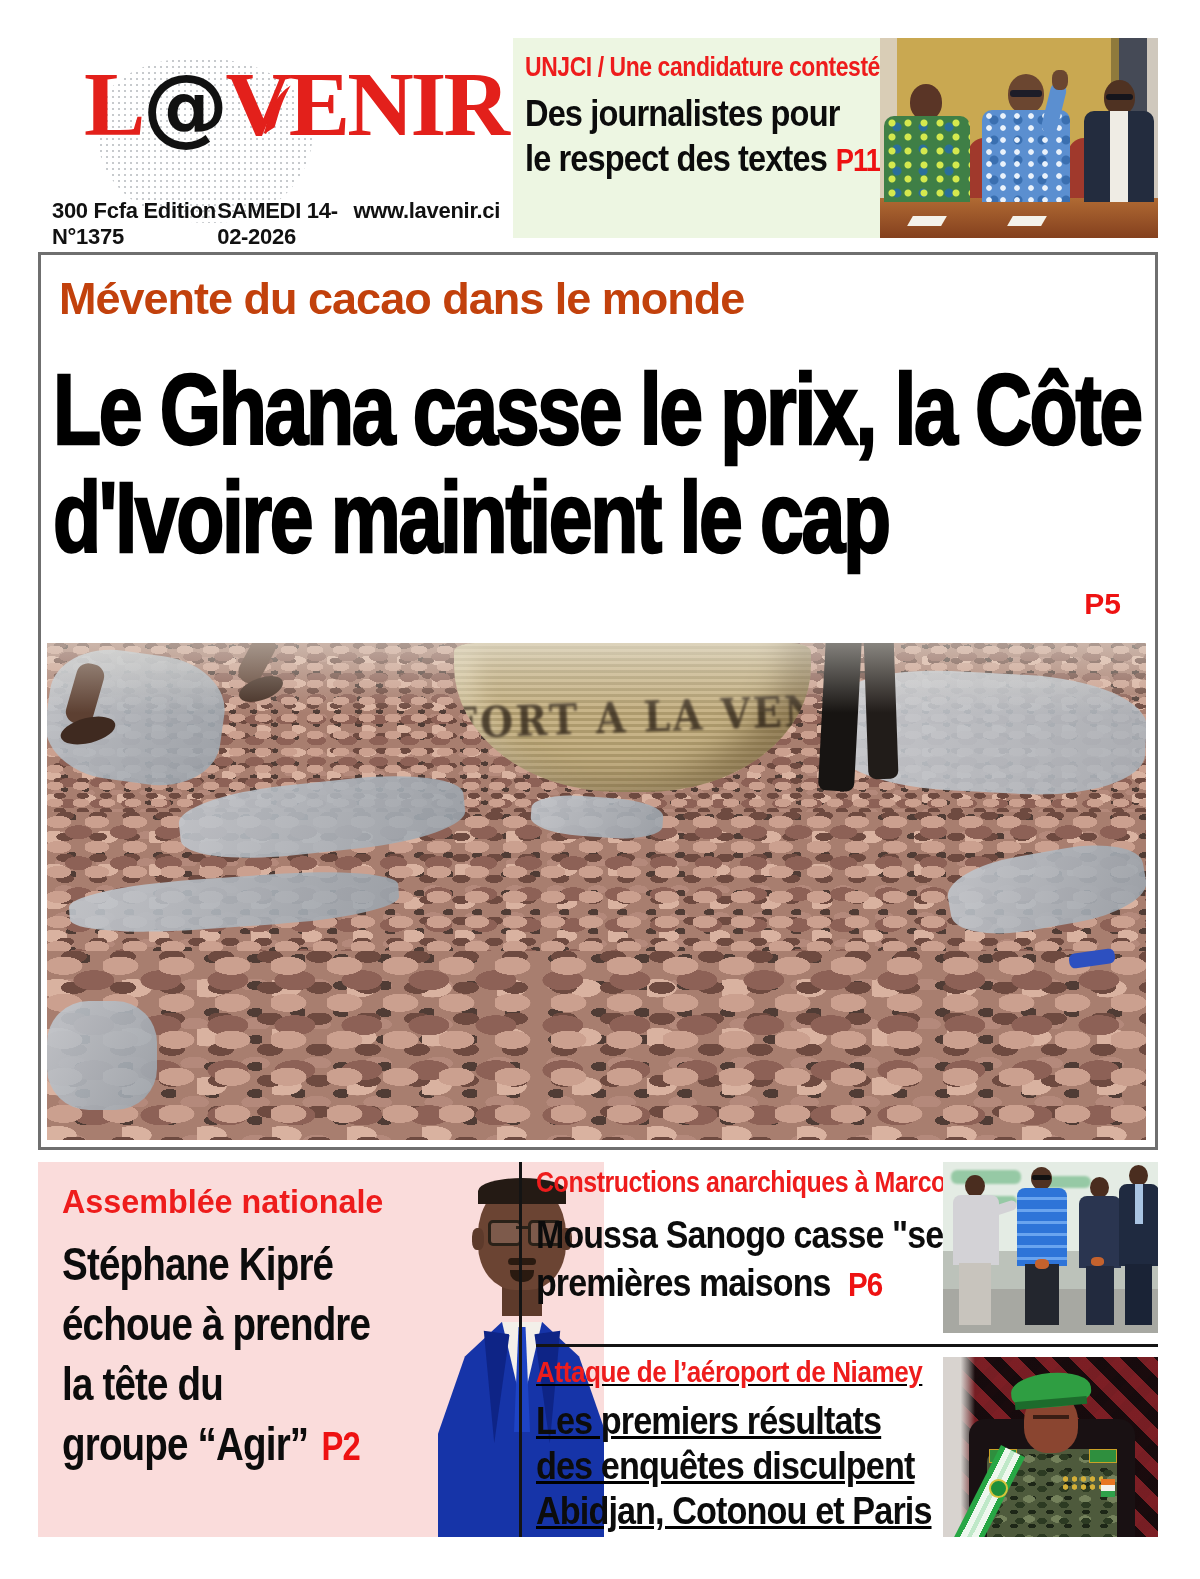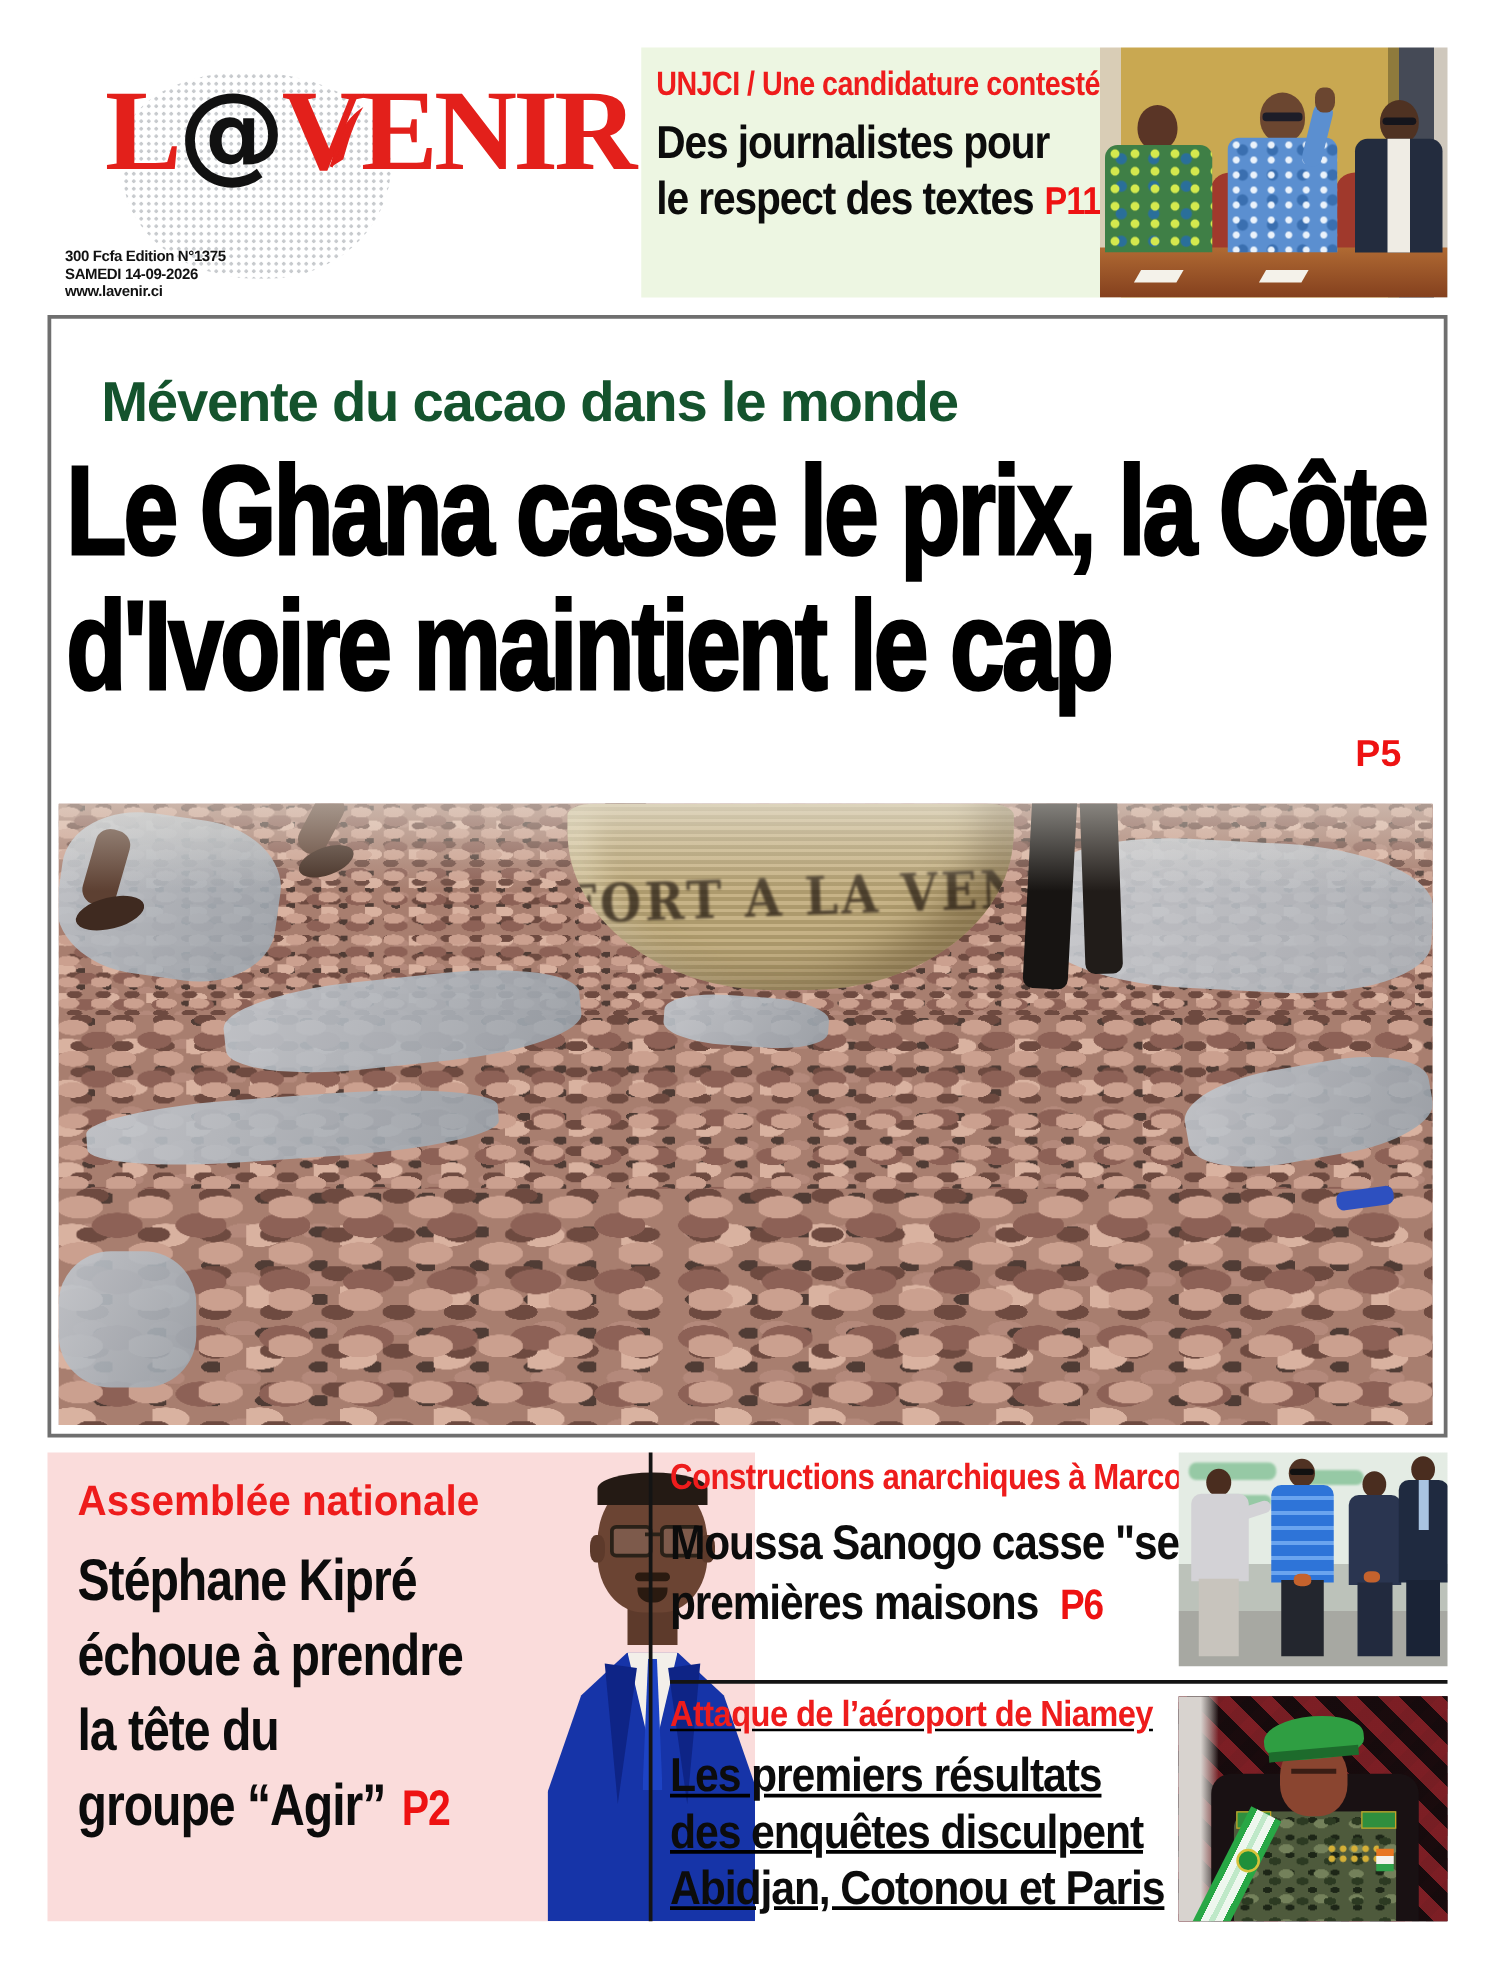--- a/index.html
+++ b/index.html
@@ -15,21 +15,21 @@
     border-radius:46% 54% 48% 52%/38% 46% 58% 54%;}
   .brand{left:14px;top:18px;white-space:nowrap;
     font-family:"Liberation Serif","DejaVu Serif",serif;font-weight:bold;
     font-size:92px;line-height:92px;letter-spacing:-3px;margin-left:32px;}
   .brand .red{color:#e3201b;}
   .brand .at{color:#111;font-family:"DejaVu Sans",sans-serif;font-weight:bold;font-size:86px;}
   .feather{left:162px;top:-2px;width:44px;height:44px;transform:rotate(-14deg);}
   .tagline{left:160px;top:122px;width:302px;text-align:right;color:#222;
     font-size:20px;font-weight:bold;letter-spacing:.5px;}
   .infoline{left:14px;top:158px;width:448px;display:flex;justify-content:space-between;
-    font-size:12px;font-weight:bold;color:#111;letter-spacing:-.3px;flex-direction:column;}
+    font-size:22px;font-weight:bold;color:#111;letter-spacing:-.3px;}
 
   
   #topbox{left:513px;top:38px;width:367px;height:200px;background:#edf6e2;
     padding:14px 12px;box-sizing:border-box;}
   #topbox .kicker{color:#ee1c1c;font-size:27px;font-weight:bold;white-space:nowrap;
     transform:scaleX(.85);transform-origin:left;letter-spacing:-.5px;}
   #topbox .head{margin-top:8px;color:#0c0c0c;font-size:37px;font-weight:bold;
     line-height:1.22;letter-spacing:-1px;transform:scaleX(.88);transform-origin:left;white-space:nowrap;}
   .pref{color:#ee1212;font-weight:bold;}
   #topbox .pref{font-size:31px;margin-left:10px;}
@@ -64,22 +64,22 @@
   #pm3{left:204px;bottom:36px;width:70px;height:122px;position:absolute;}
   #pm3 .head{left:20px;top:0;width:31px;height:35px;background:#4f3222;}
   #pm3 .glasses{position:absolute;left:22px;top:14px;width:27px;height:6px;background:#15151c;border-radius:3px;}
   #pm3 .torso{left:0;top:31px;width:70px;height:91px;background:#232c3e;}
   #pm3 .shirt{position:absolute;left:26px;top:31px;width:18px;height:91px;background:#efece4;}
   #press .paper{background:#f4f2ea;width:34px;height:10px;bottom:12px;transform:skewX(-30deg);}
 
   
   #leadbox{left:38px;top:252px;width:1120px;height:898px;border:3px solid #6f6f6f;
     box-sizing:border-box;background:#fff;}
-  #leadbox .kicker{left:18px;top:41px;color:#14532d;font-size:45px;font-weight:bold;
-    white-space:nowrap;letter-spacing:-1px;margin-left:22px;}
+  #leadbox .kicker{left:18px;top:18px;color:#c2410c;font-size:45px;font-weight:bold;
+    white-space:nowrap;letter-spacing:-1px;}
   #leadbox .headline{left:12px;top:100px;color:#000;font-weight:bold;
     font-size:101px;line-height:108px;letter-spacing:-3px;white-space:nowrap;
     transform:scaleX(.78);transform-origin:left top;-webkit-text-stroke:2.5px #000;}
   #leadbox .pref{left:auto;right:34px;top:332px;font-size:30px;position:absolute;}
 
   
   #cocoa{left:6px;top:388px;width:1099px;height:497px;overflow:hidden;background:#a87e6f;}
   .beans{position:absolute;left:0;width:100%;
     background-color:#a87e6f;
     background-image:
@@ -233,21 +233,21 @@
   <div class="abs brand">
     <span class="red">L</span><span class="abs feather">
       <svg width="44" height="44" viewBox="0 0 24 24">
         <path d="M3 23 C7 12, 14 4, 23 1 C17 7, 13 14, 9 21 Z" fill="#e3201b"></path>
         <path d="M3 23 L14 8" stroke="#e3201b" stroke-width="1.4" fill="none"></path>
       </svg>
     </span><span class="at">@</span><span class="red">VENIR</span>
   </div>
   <div class="abs infoline">
     <span>300 Fcfa Edition N°1375</span>
-    <span>SAMEDI 14-09-2026</span>
+    <span>SAMEDI 14-02-2026</span>
     <span>www.lavenir.ci</span>
   </div>
 </div>
 
 <div class="abs" id="topbox">
   <p class="kicker">UNJCI / Une candidature contestée</p>
   <p class="head">
     <span>Des journalistes  pour</span><br>
     <span>le respect des textes</span><span class="pref">P11</span>
   </p>

